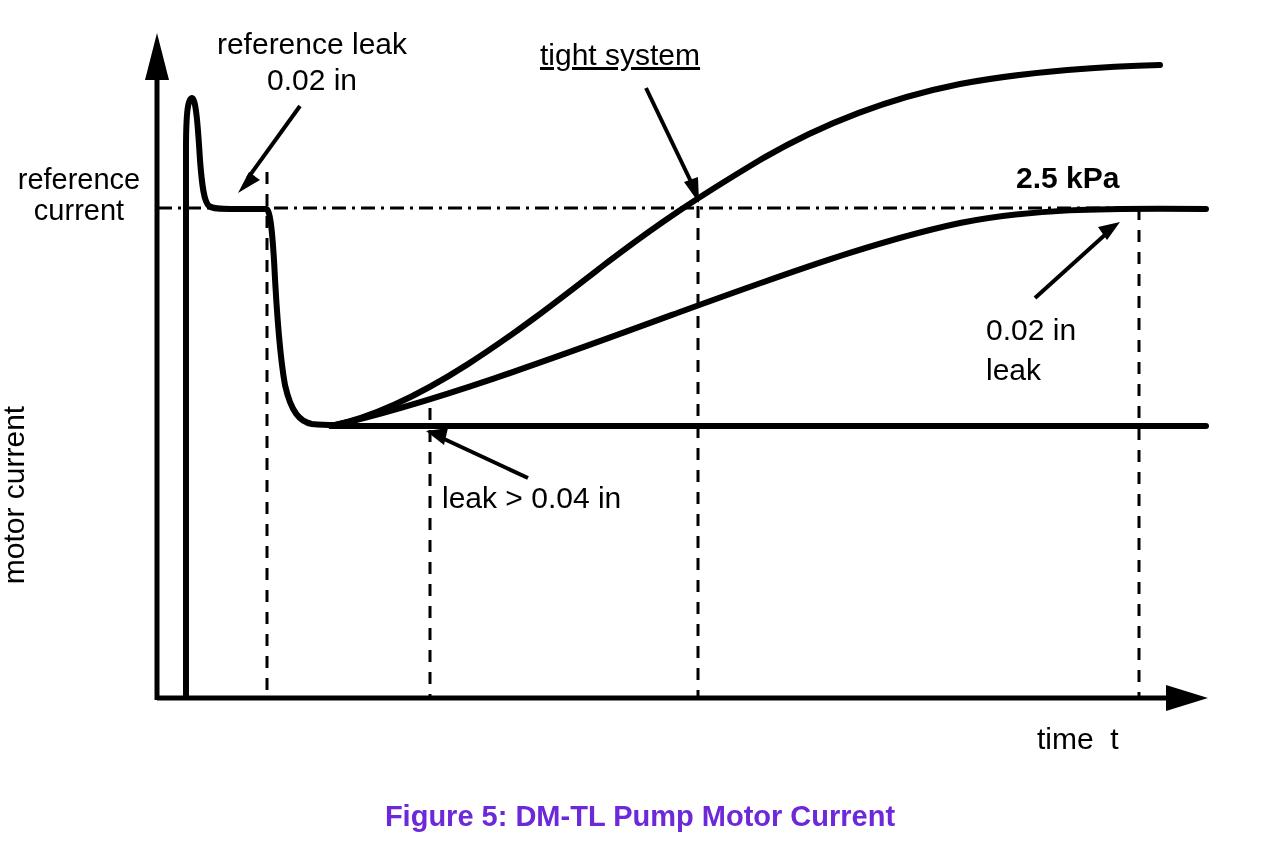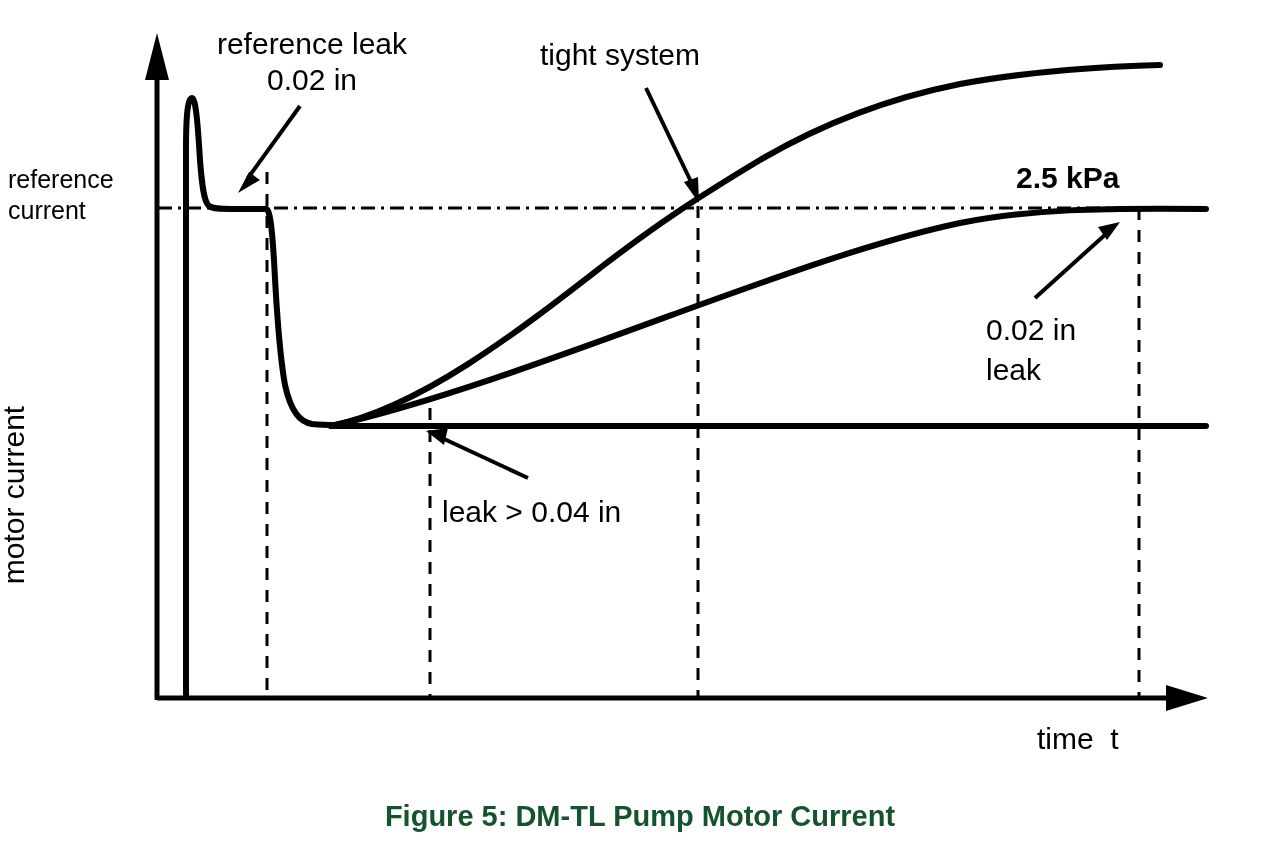--- a/index.html
+++ b/index.html
@@ -77,42 +77,43 @@
   }
   #label-reference-leak {
     left: 196px;
     top: 26px;
     text-align: center;
     width: 232px;
   }
   #label-tight-system {
     left: 540px;
     top: 37px;
+    text-decoration: underline;
   }
   #label-reference-current {
     left: 8px;
     top: 164px;
     width: 142px;
-    text-align: left;
-    font-size: 25px;
+    text-align: center;
+    font-size: 29px;
     line-height: 31px;
   }
   #label-kpa {
     left: 1016px;
     top: 160px;
     font-weight: bold;
   }
   #label-leak-002 {
     left: 986px;
     top: 310px;
     line-height: 40px;
   }
   #label-leak-004 {
     left: 442px;
-    top: 494px;
+    top: 480px;
   }
   #label-time {
     left: 1037px;
     top: 721px;
     text-align: right;
   }
   #label-motor-current {
     left: -4px;
     top: 380px;
     width: 230px;
@@ -122,21 +123,21 @@
   }
   #figure-caption {
     position: absolute;
     left: 0;
     top: 800px;
     width: 1280px;
     text-align: center;
     font-family: "Liberation Sans", sans-serif;
     font-size: 29px;
     font-weight: bold;
-    color: #14532d;
+    color: #6d28d9;
   }
 </style>
 </head>
 <body>
 
 <div id="figure-root">
 
   <svg id="plot-svg" viewBox="0 0 1280 868">
 
     <g>

